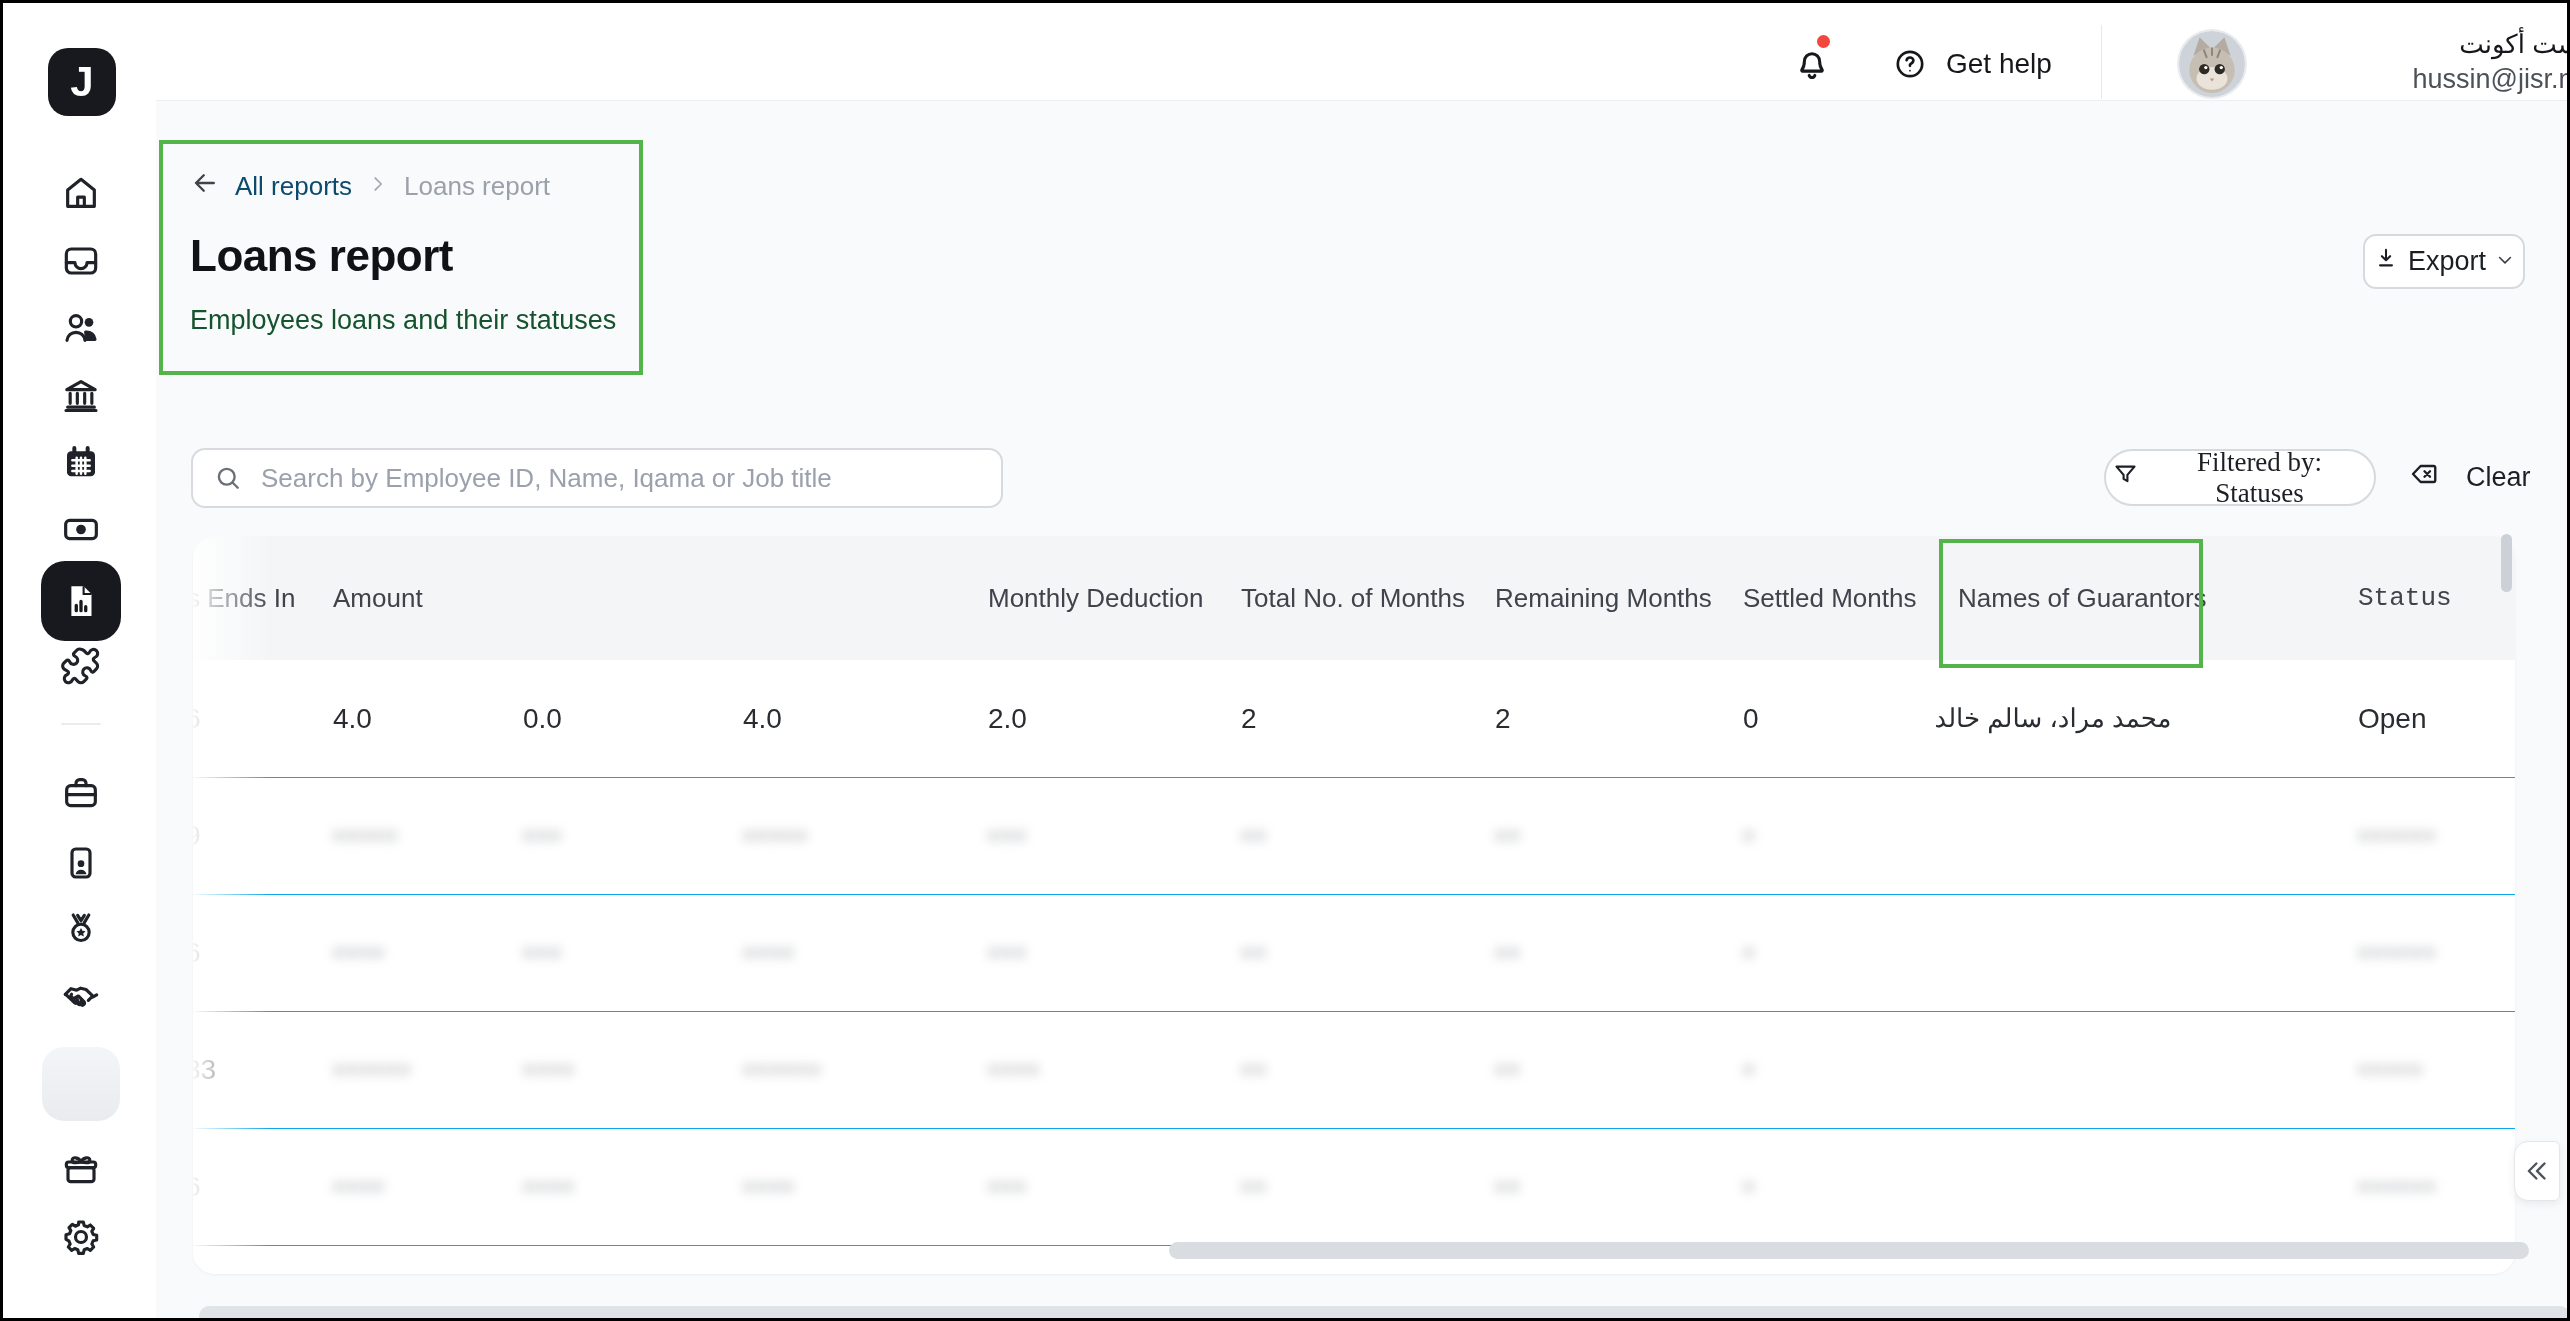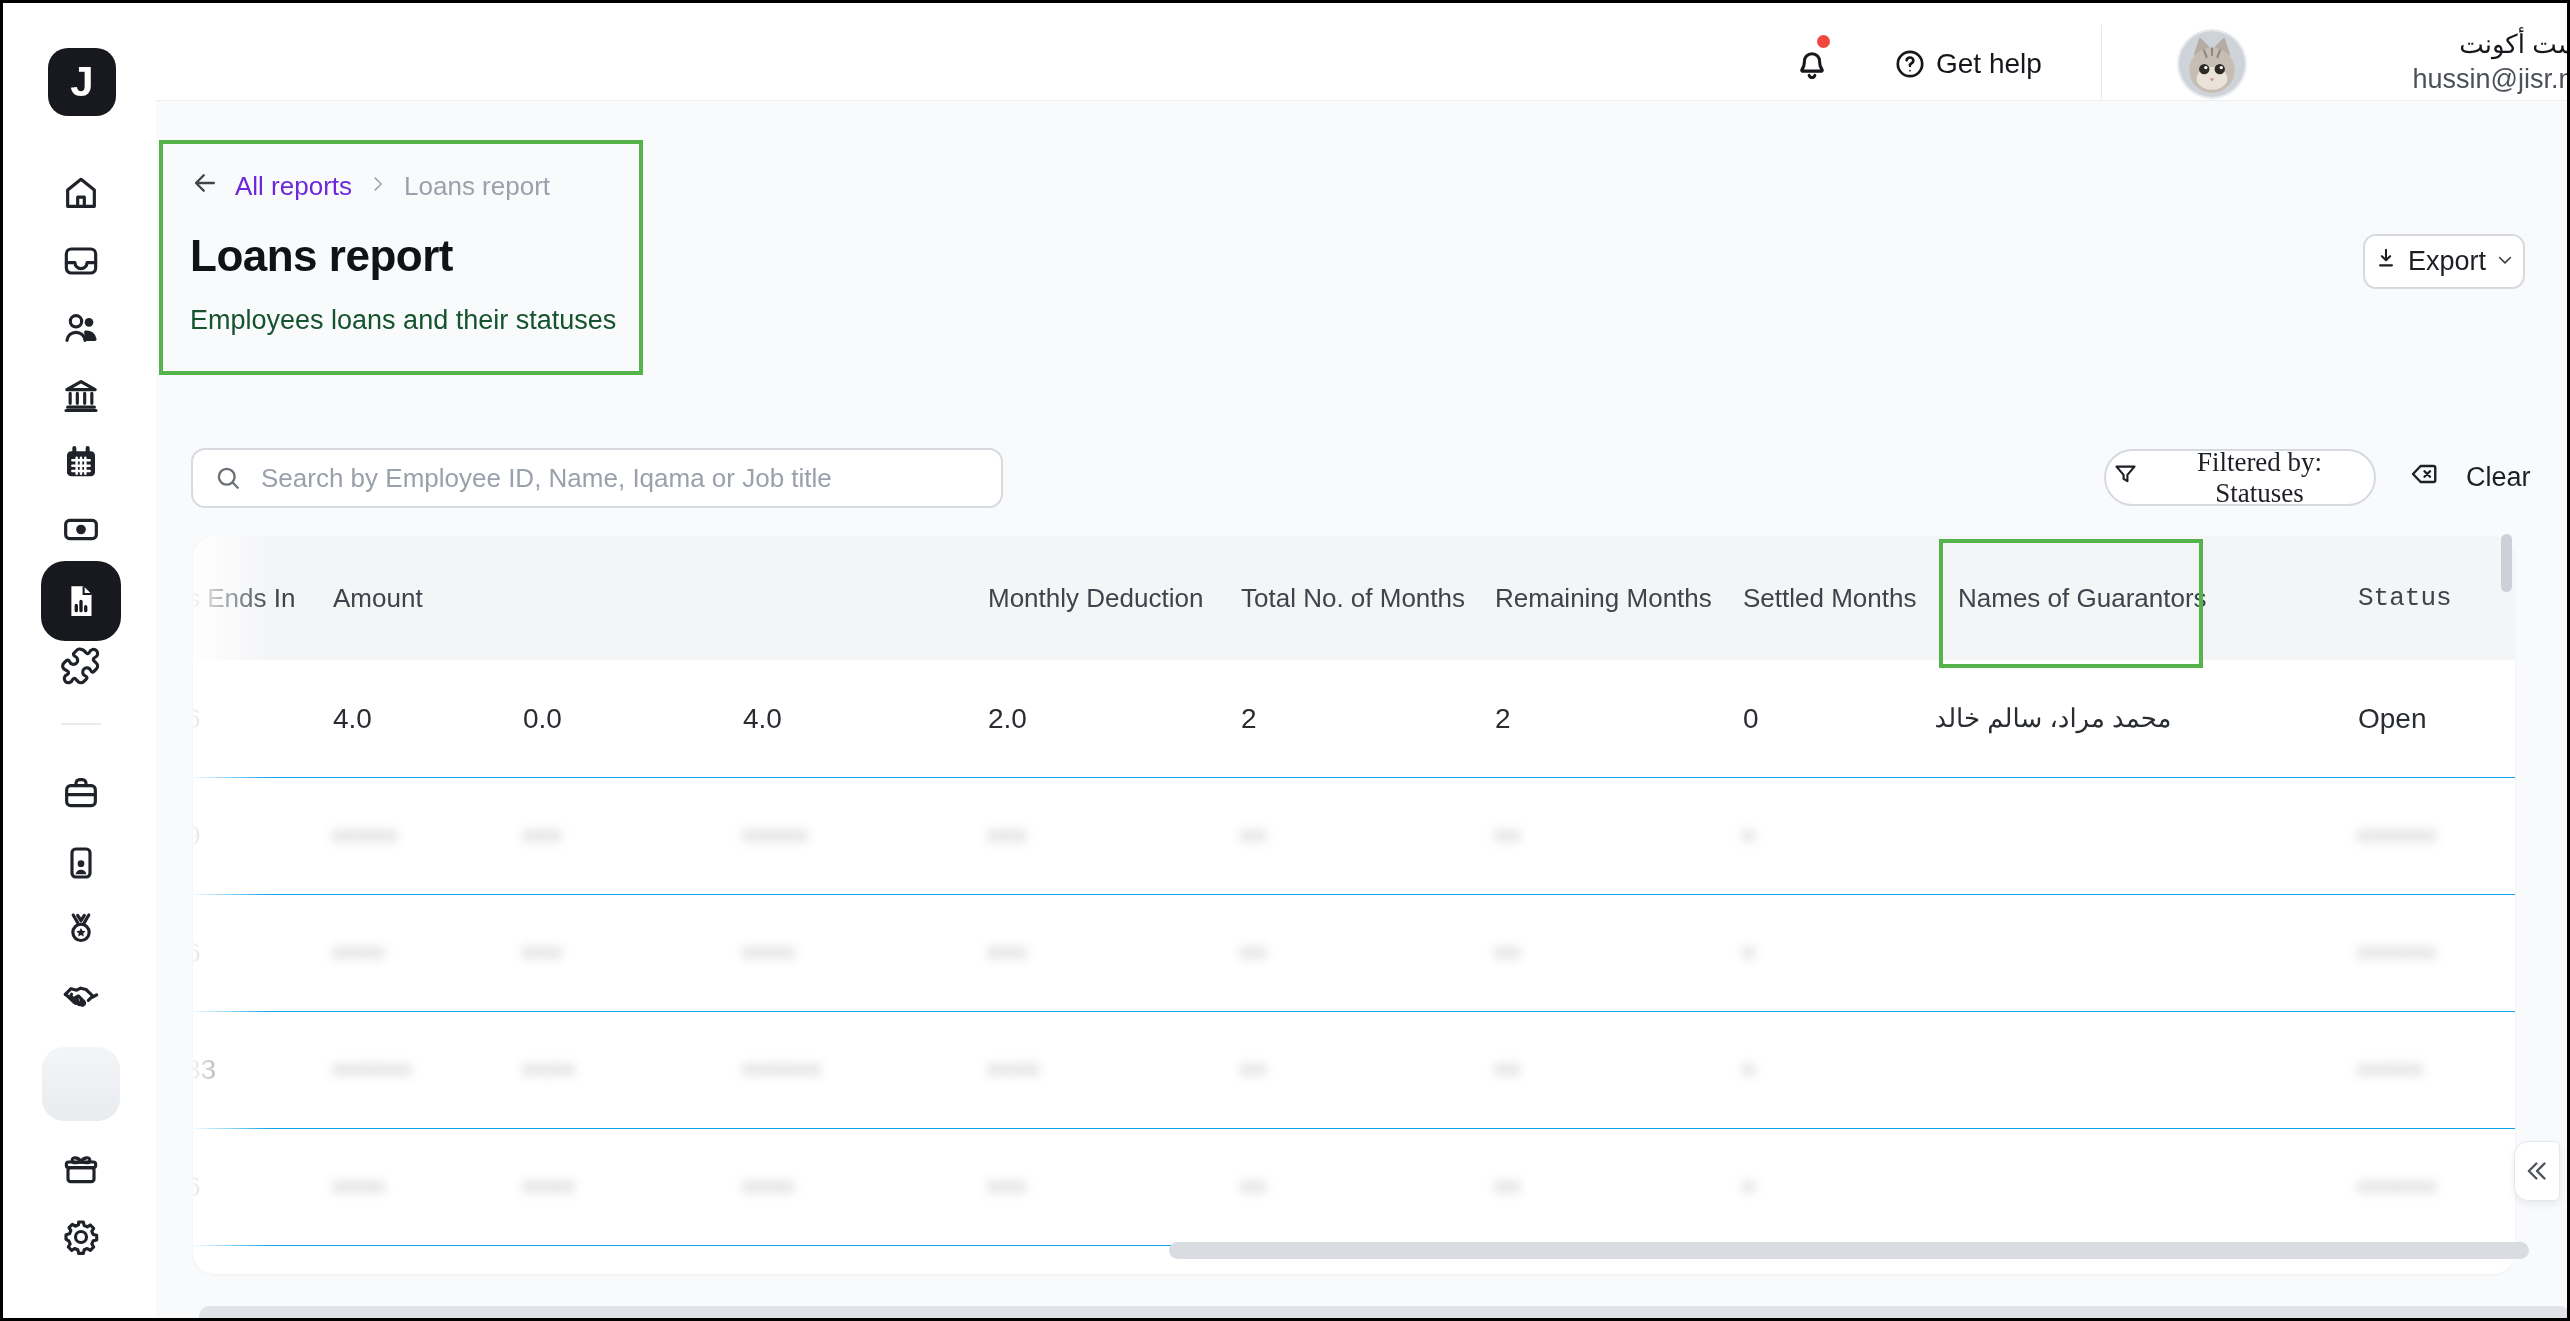--- a/index.html
+++ b/index.html
@@ -15,35 +15,35 @@
   .s-active{width:80px;height:80px;border-radius:24px;background:#17191f;color:#fff;}
   .s-active svg{width:42px;height:42px;}
   .s-divider{position:absolute;left:58px;width:40px;height:2px;background:#e9ebef;border-radius:2px;}
   .s-skeleton{position:absolute;left:39px;width:78px;height:74px;border-radius:22px;
               background:linear-gradient(180deg,#f3f5f7,#e9ecef);}
   
   .topbar{position:absolute;left:153px;top:0;right:0;height:97px;background:#fff;border-bottom:1px solid #eceef0;z-index:3;}
   .bell{position:absolute;left:1637px;top:42px;width:38px;height:38px;color:#17191d;}
   .bell svg{width:38px;height:38px;}
   .bell-dot{position:absolute;left:1659px;top:30px;width:17px;height:17px;border-radius:50%;border:2.5px solid #fff;box-sizing:border-box;}
-  .gethelp{position:absolute;left:1737px;top:42px;height:38px;display:flex;align-items:center;gap:9px;
+  .gethelp{position:absolute;left:1737px;top:42px;height:38px;display:flex;align-items:center;gap:19px;
            font-size:28px;color:#15171b;}
   .gethelp svg{width:34px;height:34px;}
   .tb-divider{position:absolute;left:1945px;top:22px;width:1px;height:74px;background:#e6e8eb;}
   .avatar{position:absolute;left:2023px;top:28px;width:66px;height:66px;border-radius:50%;overflow:hidden;
           box-shadow:0 0 0 2px #e8eaee;}
   .userbox{position:absolute;left:2102px;top:24px;width:338px;text-align:right;}
   .user-name{font-size:26px;color:#15171b;direction:rtl;line-height:34px;}
   .user-email{font-size:27px;color:#4c5158;line-height:36px;}
   
   .main{position:absolute;left:153px;top:97px;right:0;bottom:0;background:#f9fafb;}
   .hl-box{position:absolute;border:4px solid #54b44b;z-index:8;pointer-events:none;}
   .crumbs{position:absolute;left:187px;top:165px;height:36px;display:flex;align-items:center;gap:15px;font-size:26px;}
   .crumbs svg{width:30px;height:30px;color:#3f434a;}
-  .crumb-back{color:#6d28d9;}
+  .crumb-back{color:#0c4a6e;}
   .crumb-sep svg{width:22px;height:22px;color:#a2a7b0;}
   .crumb-cur{color:#9ba1ab;}
   .page-title{position:absolute;left:187px;top:228px;font-size:44px;font-weight:700;color:#101215;letter-spacing:-.5px;}
   .page-sub{position:absolute;left:187px;top:302px;font-size:27px;color:#14532d;}
   .btn{box-sizing:border-box;background:#fff;border:2px solid #d6d9de;display:flex;align-items:center;justify-content:center;cursor:pointer;}
   .export-btn{position:absolute;left:2360px;top:231px;width:162px;height:55px;border-radius:13px;gap:9px;
               font-size:27px;color:#1b1e23;font-weight:500;}
   .export-btn svg{width:26px;height:26px;}
   .export-btn .chev svg{width:20px;height:20px;color:#3a3e45;}
   .search{position:absolute;left:188px;top:445px;width:812px;height:60px;border-radius:14px;border:2px solid #d7dade;

